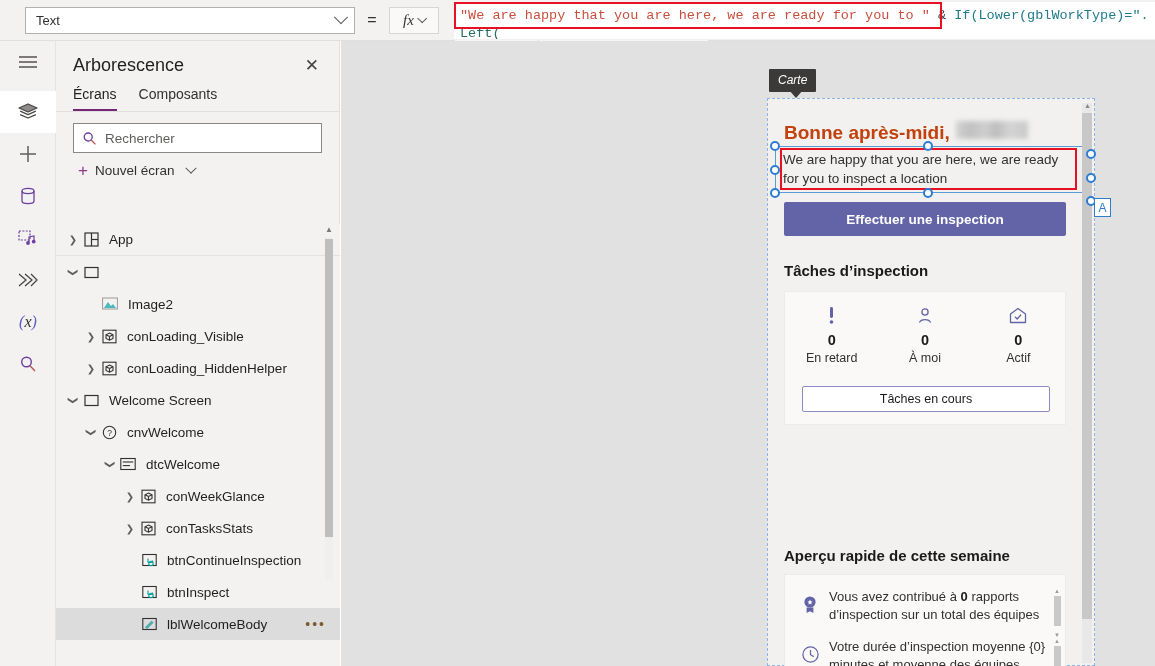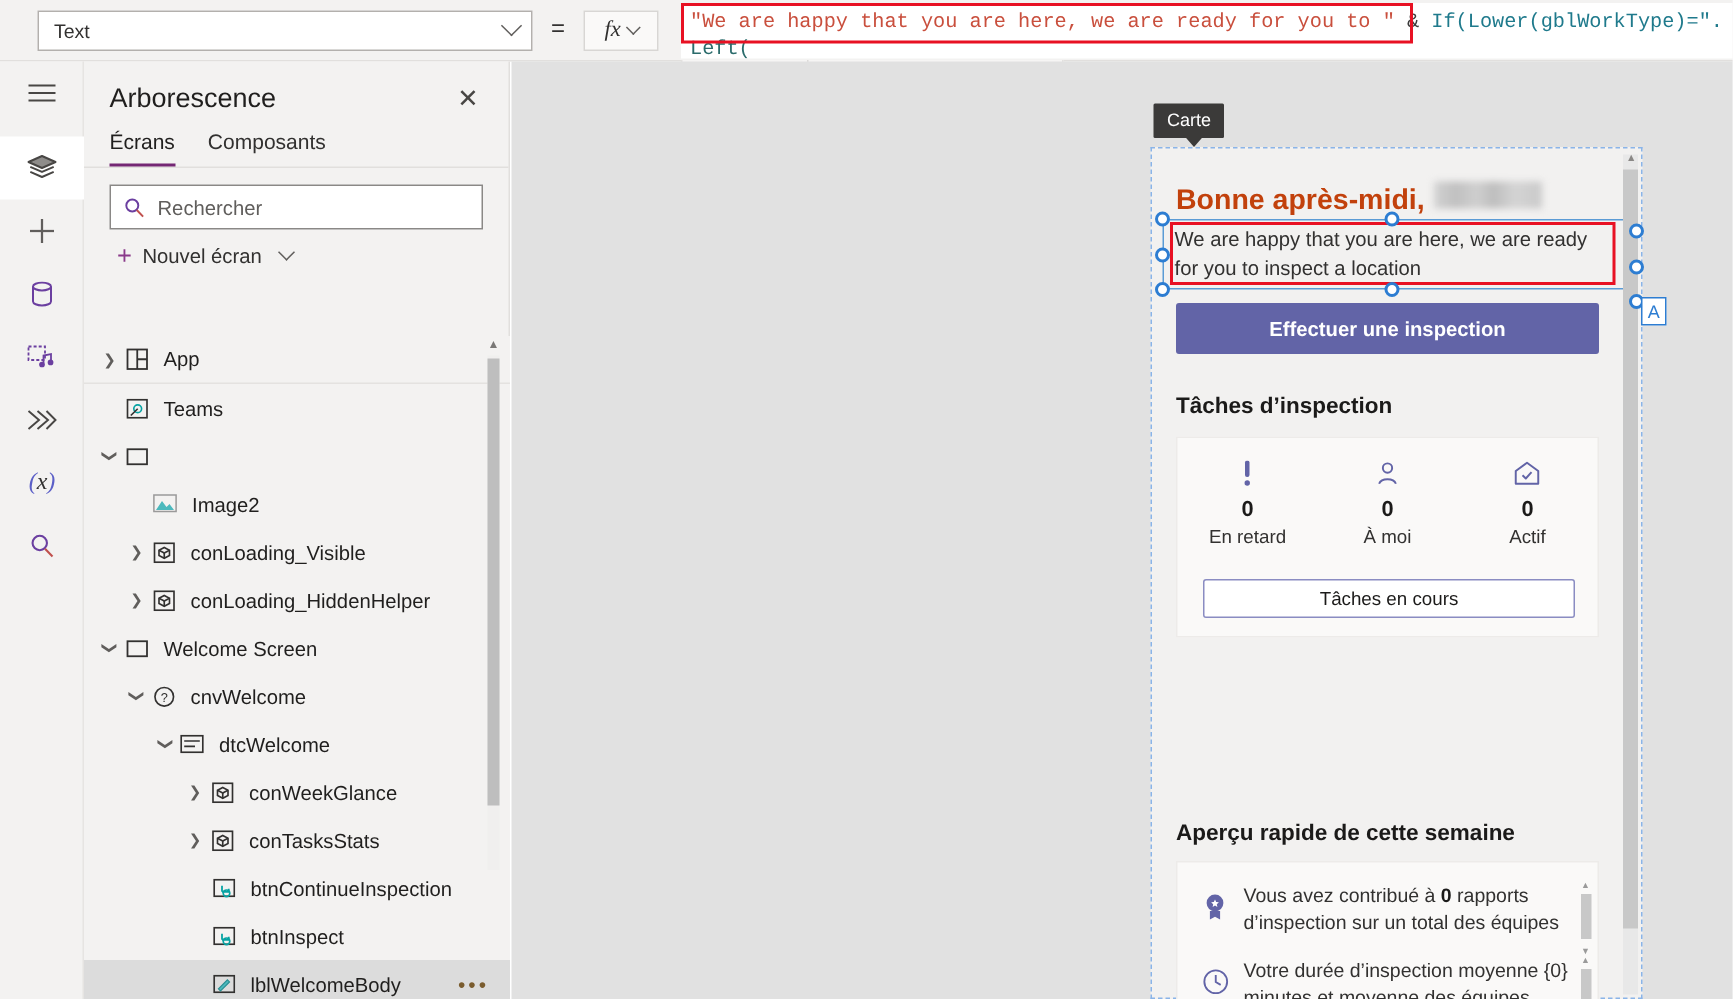--- a/index.html
+++ b/index.html
@@ -337,20 +337,21 @@
   .mini-scroll .m-dn { position:absolute; bottom:-4px; left:0; font-size:6px; color:#9a9a9a; }
   .mini-scroll .m-th { position:absolute; top:6px; left:0; width:7px; height:30px; background:#c8c8c8; }
 
   
   #carte-tip {
     position: absolute; left: 428px; top: 28px;
     background: #3b3a39; color: #ffffff;
     font-size: 12px;
     padding: 4px 9px 5px 9px;
     border-radius: 1px;
+    font-style: italic;
   }
   #carte-tip-arrow {
     position: absolute; left: 448px; top: 49px;
     width: 0; height: 0;
     border-left: 7px solid transparent;
     border-right: 7px solid transparent;
     border-top: 8px solid #3b3a39;
   }
 
   #right-marker {
@@ -498,32 +499,20 @@
             <g fill="none" stroke="#323130" stroke-width="1.2">
               <rect x="1" y="1" width="13" height="13"></rect>
               <line x1="7.5" y1="1" x2="7.5" y2="14"></line>
               <line x1="7.5" y1="7.5" x2="14" y2="7.5"></line>
             </g>
           </svg>
       </span>
       <span class="lbl">App</span>
     </div>
 
-    <div class="tree-row" style="padding-left:25px;">
-      <span class="ico">
-        <svg width="15" height="15" viewBox="0 0 15 15">
-            <g fill="none" stroke="#323130" stroke-width="1.1">
-              <rect x="1" y="1.5" width="13" height="12"></rect>
-              <circle cx="7.8" cy="7.5" r="2.6" stroke="#07a3a3"></circle>
-              <line x1="7.8" y1="7.5" x2="3.2" y2="12"></line>
-            </g>
-          </svg>
-      </span>
-      <span class="lbl">Teams</span>
-    </div>
 
     <div class="tree-row" style="padding-left:9px;">
       <span class="twisty" style="transform:rotate(90deg);">❯</span>
       <span class="ico">
         <svg width="15" height="15" viewBox="0 0 15 15">
             <rect x="1" y="2.5" width="13" height="10" fill="none" stroke="#323130" stroke-width="1.2"></rect>
           </svg>
       </span>
     </div>
 

